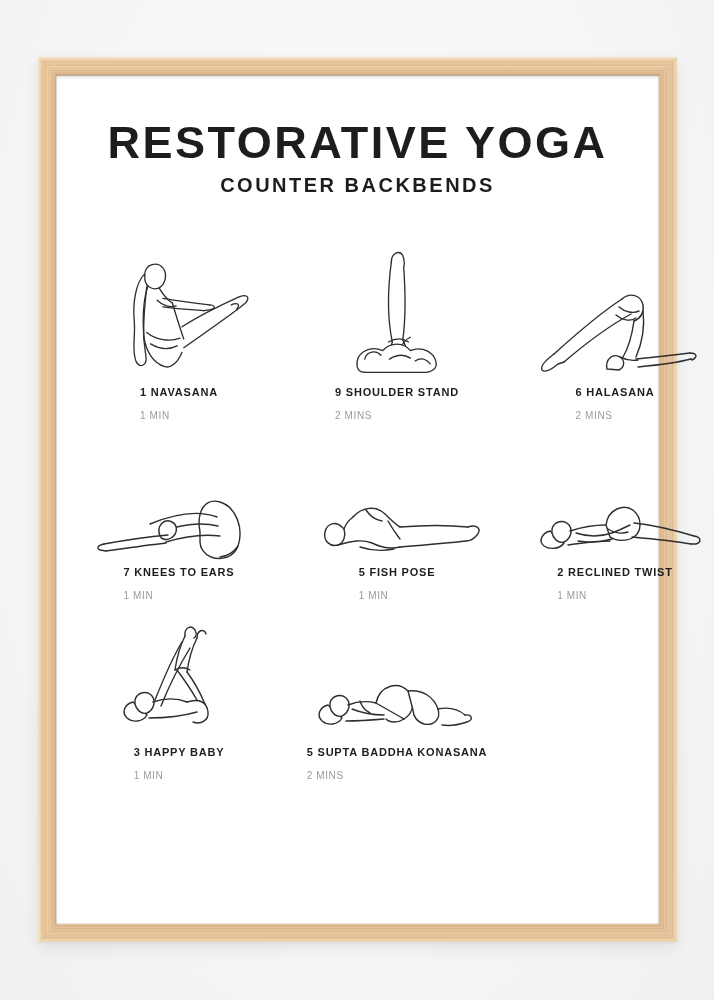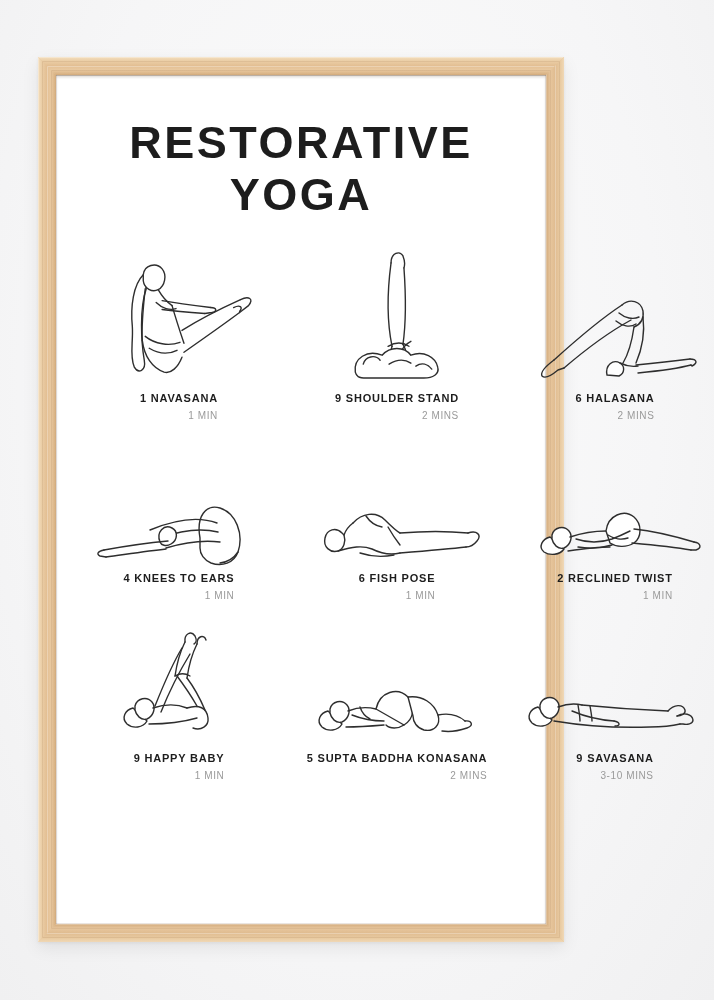--- a/index.html
+++ b/index.html
@@ -1,20 +1,20 @@
 <!DOCTYPE html>
 <html style="--frame-wood: #e6c49b; --poster-bg: #ffffff; --wall-bg: #f6f6f7; --text: #1d1d1d; --duration-text: #9a9a9a; --line-art: #2e2e2e;"><head>
 <meta charset="utf-8">
 <style>
   * { margin:0; padding:0; box-sizing:border-box; }
   html,body { width:714px; height:1000px; overflow:hidden;
     font-family:"Liberation Sans", sans-serif; }
   body { background: radial-gradient(ellipse at 50% 38%, #fbfbfb 0%, #f6f6f7 60%, #f0f0f1 100%); position:relative; }
 
-  .frame { position:absolute; left:38px; top:57px; width:526px; height:885px;
+  .frame { position:absolute; left:38px; top:57px; width:639px; height:885px;
     box-shadow: 0 6px 16px rgba(0,0,0,.08), 0 1px 3px rgba(0,0,0,.06); background:var(--frame-wood,#e6c49b); }
   .wood { position:absolute; }
   .wood.h { left:0; right:0; height:18px;
     background:
       repeating-linear-gradient(180deg, rgba(255,255,255,.28) 0 1px, rgba(255,255,255,0) 1px 4px, rgba(146,104,62,.14) 4px 5px, rgba(255,255,255,0) 5px 9px),
       linear-gradient(180deg,#f3debe 0%,#ecd0a9 18%,#e3bf93 48%,#e9c9a0 72%,#d9b385 94%,#cfa87a 100%); }
   .wood.v { top:0; bottom:0; width:18px;
     background:
       repeating-linear-gradient(90deg, rgba(255,255,255,.28) 0 1px, rgba(255,255,255,0) 1px 4px, rgba(146,104,62,.14) 4px 5px, rgba(255,255,255,0) 5px 9px),
       linear-gradient(90deg,#f3debe 0%,#ecd0a9 18%,#e3bf93 48%,#e9c9a0 72%,#d9b385 94%,#cfa87a 100%); }
@@ -37,39 +37,40 @@
   .subtitle { margin-top:5px; text-align:center; font-size:20px; font-weight:bold;
     letter-spacing:2.5px; color:var(--text,#1d1d1d); }
 
   .grid { position:absolute; left:0; right:0; top:172px;
     display:grid; grid-template-columns:repeat(3,1fr); grid-auto-rows:180px; }
   .cell { display:flex; flex-direction:column; justify-content:flex-end; align-items:center;
     padding-bottom:6px;padding-left:28px; }
   .cell svg { display:block; }
   .pose-name { margin-top:6px; font-size:11px; font-weight:bold; letter-spacing:.8px;
     color:var(--text,#1d1d1d); text-align:center; white-space:nowrap; }
-  .pose-duration { margin-top:6px; font-size:10px; letter-spacing:.6px;
-    color:var(--duration-text,#9a9a9a); text-align:right; }
+  .pose-duration { margin-top:12px; font-size:10px; letter-spacing:.6px;
+    color:var(--duration-text,#9a9a9a); text-align:left; }
 
   .art path { fill:none; stroke:var(--line-art,#2e2e2e); stroke-width:1.4;
     stroke-linecap:round; stroke-linejoin:round; }
   .art path.f { fill:#ffffff; }
 </style>
 </head>
 <body>
 
 <div>
   <div class="frame">
     <div class="wood h top"></div>
     <div class="wood h bottom"></div>
     <div class="wood v left"></div>
     <div class="wood v right"></div>
 
     <div class="poster">
       <h1 class="title">RESTORATIVE YOGA</h1>
+      <h2 class="subtitle">COUNTER BACKBENDS</h2>
 
       <div class="grid">
 
         <figure class="cell">
           <svg class="art" width="185" height="140" viewBox="0 0 185 140">
             <path class="f" d="M56,28 C46,38 43,60 45,80 C46,96 42,110 47,121 C51,128 59,125 57,114 C54,96 52,62 59,42 Z"></path>
             <path class="f" d="M56,28 C57,18 69,15 75,22 C80,28 78,39 71,43 C65,46 57,42 56,34 Z"></path>
             <path d="M71,43 C75,50 79,55 85,59"></path>
             <path d="M58,42 C56,60 54,78 55,94"></path>
             <path d="M55,94 C57,110 65,122 77,126 C84,128 91,121 95,111"></path>
@@ -140,40 +141,40 @@
             <path d="M66,64 C90,54 114,50 133,57"></path>
             <path d="M76,72 C98,64 118,62 134,66"></path>
             <path d="M82,82 C102,76 120,74 136,76"></path>
             <path class="f" d="M76,76 C72,66 80,58 88,62 C94,65 94,74 87,78 C82,81 77,79 76,76 Z"></path>
             <path d="M20,84 C42,80 62,77 84,75"></path>
             <path d="M22,91 C44,88 64,85 82,83"></path>
             <path d="M20,84 C14,85 12,88 16,90 L22,91"></path>
             <path d="M154,86 C150,92 144,96 136,97"></path>
           </svg>
           <figcaption>
-            <div class="pose-name">4 KNEES TO EARS</div>
+            <div class="pose-name">7 KNEES TO EARS</div>
             <div class="pose-duration">1 MIN</div>
           </figcaption>
         </figure>
 
         <figure class="cell">
           <svg class="art" width="190" height="95" viewBox="0 0 190 95">
             <path class="f" d="M40,62 C34,56 25,58 23,67 C21,76 28,82 36,80 C42,78 44,70 42,64 Z"></path>
             <path d="M42,64 C44,58 47,55 51,52"></path>
             <path d="M51,52 C60,42 74,40 83,49 C90,56 94,60 98,62"></path>
             <path d="M36,80 C50,76 60,74 70,78 C80,83 90,84 98,82"></path>
             <path d="M64,45 C68,51 74,55 80,56"></path>
             <path d="M86,56 C90,63 94,69 98,74"></path>
             <path d="M98,62 C122,60 146,60 166,62"></path>
             <path d="M98,82 C122,80 146,78 164,76"></path>
             <path d="M166,62 C175,59 180,64 175,70 C171,75 167,76 164,76"></path>
             <path d="M58,82 C70,86 82,86 92,84"></path>
           </svg>
           <figcaption>
-            <div class="pose-name">6 FISH POSE</div>
+            <div class="pose-name">5 FISH POSE</div>
             <div class="pose-duration">1 MIN</div>
           </figcaption>
         </figure>
 
         <figure class="cell">
           <svg class="art" width="190" height="105" viewBox="0 0 190 105">
             <path class="f" d="M30,76 C22,78 18,86 24,91 C30,95 40,94 44,88 Z"></path>
             <path class="f" d="M32,74 C34,66 44,64 49,70 C53,75 51,84 44,87 C38,89 33,83 32,78 Z"></path>
             <path d="M50,76 C62,72 74,70 86,70"></path>
             <path d="M48,90 C62,88 76,86 90,86"></path>
@@ -202,21 +203,21 @@
             <path d="M118,94 C112,80 106,70 100,62"></path>
             <path d="M88,60 C90,46 94,34 98,26"></path>
             <path d="M100,62 C102,48 106,36 110,28"></path>
             <path d="M98,26 C97,18 104,14 108,20 C110,24 109,27 107,28"></path>
             <path d="M110,28 C110,20 117,18 119,24"></path>
             <path d="M88,60 C93,57 98,57 103,60"></path>
             <path d="M68,90 C76,70 84,50 95,32"></path>
             <path d="M74,96 C82,76 92,56 103,38"></path>
           </svg>
           <figcaption>
-            <div class="pose-name">9 HAPPY BABY</div>
+            <div class="pose-name">3 HAPPY BABY</div>
             <div class="pose-duration">1 MIN</div>
           </figcaption>
         </figure>
 
         <figure class="cell">
           <svg class="art" width="190" height="95" viewBox="0 0 190 95">
             <path class="f" d="M26,60 C18,62 14,70 20,76 C26,81 36,80 40,73 Z"></path>
             <path class="f" d="M28,58 C30,50 40,48 45,54 C49,59 47,68 40,71 C34,73 29,67 28,62 Z"></path>
             <path d="M46,60 C56,56 66,56 74,58"></path>
             <path d="M44,76 C58,76 70,75 82,74"></path>
@@ -227,36 +228,17 @@
             <path class="f" d="M106,46 C120,44 132,52 136,64 C139,74 132,81 122,79 C115,77 111,71 111,65 Z"></path>
             <path d="M136,64 C146,62 156,64 163,70"></path>
             <path d="M163,70 C170,69 172,75 165,77 C156,80 146,81 140,80"></path>
           </svg>
           <figcaption>
             <div class="pose-name">5 SUPTA BADDHA KONASANA</div>
             <div class="pose-duration">2 MINS</div>
           </figcaption>
         </figure>
 
-        <figure class="cell">
-          <svg class="art" width="190" height="95" viewBox="0 0 190 95">
-            <path class="f" d="M18,56 C10,58 6,66 12,72 C18,77 28,76 32,69 Z"></path>
-            <path class="f" d="M20,54 C22,46 32,44 37,50 C41,55 39,64 32,67 C26,69 21,63 20,58 Z"></path>
-            <path d="M38,56 C46,53 54,52 62,54"></path>
-            <path d="M62,54 C92,57 122,59 148,60"></path>
-            <path d="M34,70 C64,75 100,77 130,76 C142,76 152,75 160,73"></path>
-            <path d="M58,54 C59,60 60,66 60,70"></path>
-            <path d="M70,55 C71,61 72,66 72,70"></path>
-            <path d="M148,60 C154,53 163,53 165,59 C166,63 161,65 157,65"></path>
-            <path d="M157,65 C164,61 172,63 173,69 C173,73 167,74 163,73 L160,73"></path>
-            <path d="M52,60 C66,66 80,69 94,70"></path>
-            <path d="M94,70 C100,71 101,75 95,75"></path>
-          </svg>
-          <figcaption>
-            <div class="pose-name">9 SAVASANA</div>
-            <div class="pose-duration">3-10 MINS</div>
-          </figcaption>
-        </figure>
 
       </div>
     </div>
   </div>
 </div>
 
 </body></html>

